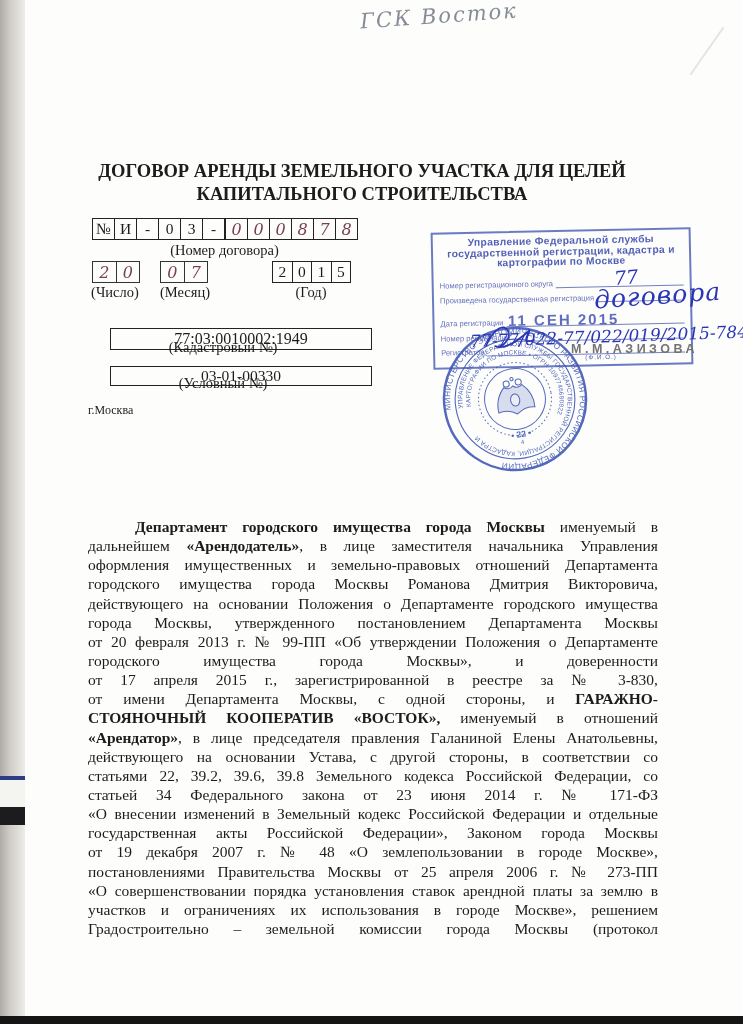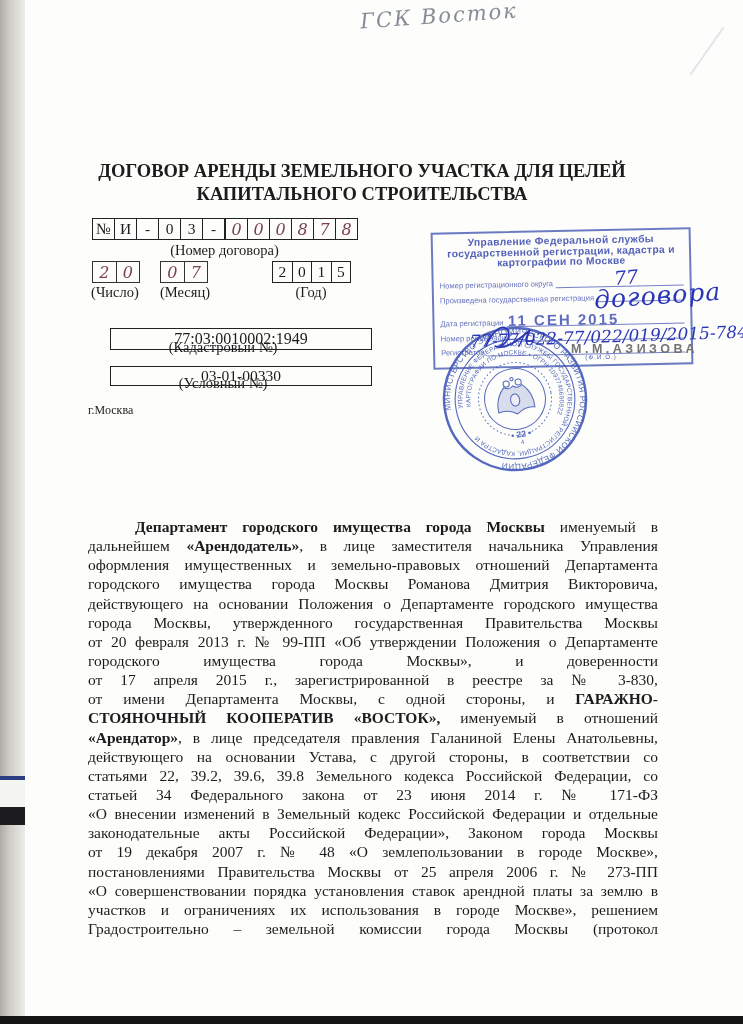--- a/index.html
+++ b/index.html
@@ -195,32 +195,32 @@
   <svg class="sig" width="58" height="34" viewBox="0 0 58 34">
     <path d="M4,26 C12,8 22,3 26,11 C30,19 19,29 13,26 C22,31 38,19 48,10 C44,18 40,24 52,20" fill="none" stroke="#2b36b6" stroke-width="1.7" stroke-linecap="round"></path>
   </svg>
 
   <div class="body-block">
       <div class="bline ind"><b>Департамент городского имущества города Москвы</b><span> именуемый в</span></div>
       <div class="bline"><span>дальнейшем </span><b>«Арендодатель»</b><span>, в лице заместителя начальника Управления</span></div>
       <div class="bline"><span>оформления имущественных и земельно-правовых отношений Департамента</span></div>
       <div class="bline"><span>городского имущества города Москвы Романова Дмитрия Викторовича,</span></div>
       <div class="bline"><span>действующего на основании Положения о Департаменте городского имущества</span></div>
-      <div class="bline"><span>города Москвы, утвержденного государственная Правительства Москвы</span></div>
+      <div class="bline"><span>города Москвы, утвержденного постановлением Департамента Москвы</span></div>
       <div class="bline"><span>от 20 февраля 2013 г. № 99-ПП «Об утверждении Положения о Департаменте</span></div>
       <div class="bline"><span>городского имущества города Москвы», и доверенности</span></div>
       <div class="bline"><span>от 17 апреля 2015 г., зарегистрированной в реестре за № 3-830,</span></div>
       <div class="bline"><span>от имени Департамента Москвы, с одной стороны, и </span><b>ГАРАЖНО-</b></div>
       <div class="bline"><b>СТОЯНОЧНЫЙ КООПЕРАТИВ «ВОСТОК»,</b><span> именуемый в отношений</span></div>
       <div class="bline"><b>«Арендатор»</b><span>, в лице председателя правления Галаниной Елены Анатольевны,</span></div>
       <div class="bline"><span>действующего на основании Устава, с другой стороны, в соответствии со</span></div>
       <div class="bline"><span>статьями 22, 39.2, 39.6, 39.8 Земельного кодекса Российской Федерации, со</span></div>
       <div class="bline"><span>статьей 34 Федерального закона от 23 июня 2014 г. № 171-ФЗ</span></div>
       <div class="bline"><span>«О внесении изменений в Земельный кодекс Российской Федерации и отдельные</span></div>
-      <div class="bline"><span>законодательные акты Российской Федерации», Законом города Москвы</span></div>
+      <div class="bline"><span>государственная акты Российской Федерации», Законом города Москвы</span></div>
       <div class="bline"><span>от 19 декабря 2007 г. № 48 «О землепользовании в городе Москве»,</span></div>
       <div class="bline"><span>постановлениями Правительства Москвы от 25 апреля 2006 г. № 273-ПП</span></div>
       <div class="bline"><span>«О совершенствовании порядка установления ставок арендной платы за землю в</span></div>
       <div class="bline"><span>участков и ограничениях их использования в городе Москве», решением</span></div>
       <div class="bline"><span>Градостроительно – земельной комиссии города Москвы (протокол</span></div>
     </div>
 
 </div>
 
 </body></html>

